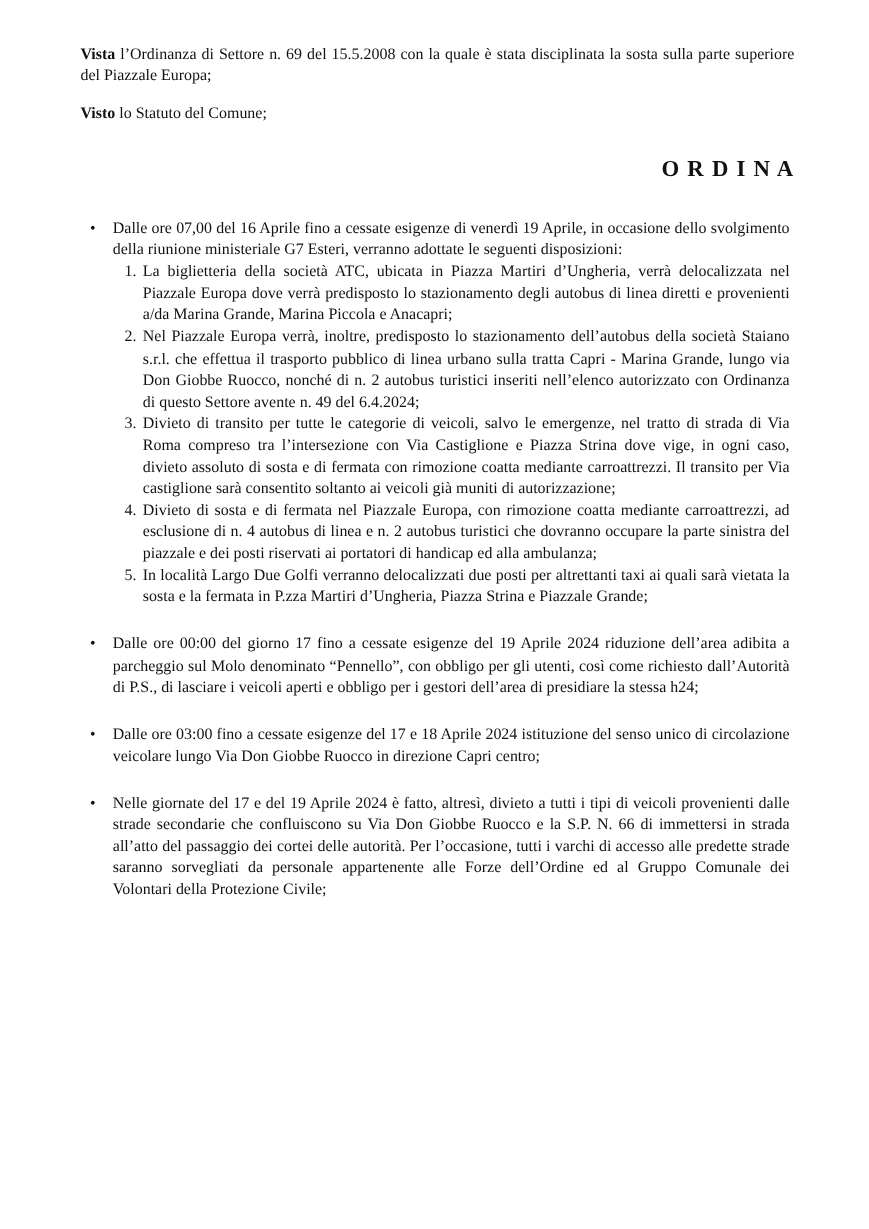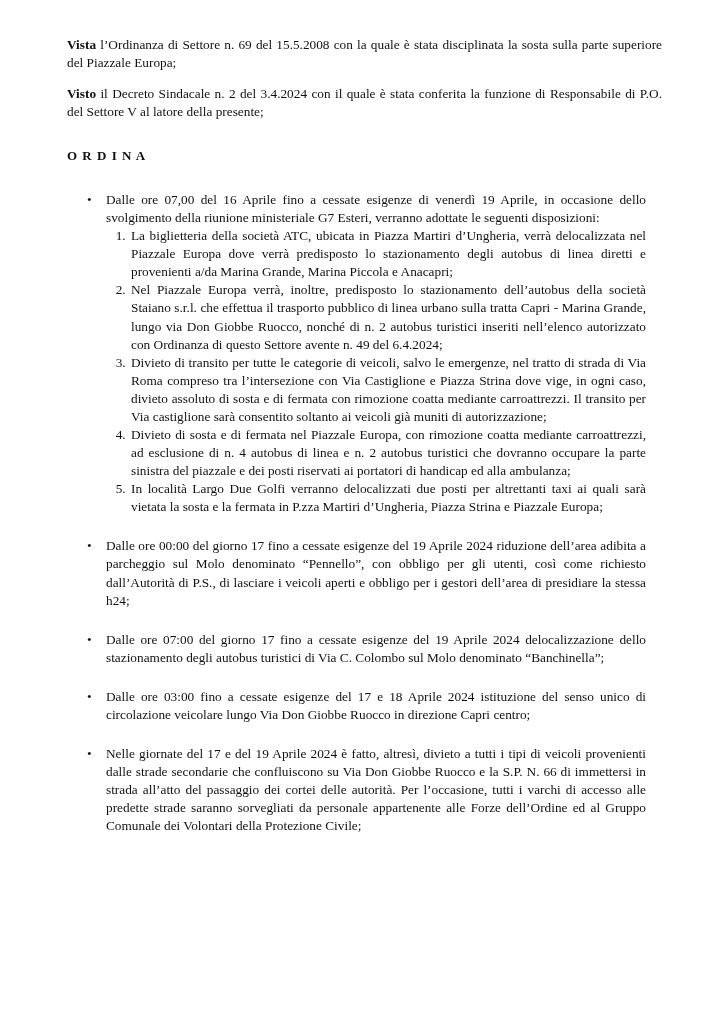--- a/index.html
+++ b/index.html
@@ -23,31 +23,31 @@
     padding: 36px 62px 0 67px;
   }
   .recital {
     margin: 0 0 13px 0;
     text-align: justify;
   }
   .recital b {
     font-weight: bold;
   }
   .heading {
-    text-align: left;
+    text-align: right;
     font-weight: bold;
-    font-size: 13px;
+    font-size: 19px;
     margin: 26px 0 26px 0;
   }
   .heading.ordina {
     letter-spacing: 1px;
   }
   ul.bullets {
     list-style: none;
-    margin: 16px;
+    margin: 4px;
     padding: 0;
   }
   ul.bullets > li {
     position: relative;
     padding-left: 23px;
     text-align: justify;
     margin: 0 0 21px 0;
   }
   ul.bullets > li::before {
     content: "\2022";
@@ -65,41 +65,40 @@
     padding-left: 2px;
   }
 </style>
 </head>
 <body>
 
 <div class="page">
 
   <p class="recital"><b>Vista</b><span> l’Ordinanza di Settore n. 69 del 15.5.2008 con la quale è stata disciplinata la sosta sulla parte superiore del Piazzale Europa;</span></p>
 
+  <p class="recital"><b>Visto</b><span> lo Statuto del Comune;</span></p>
 
-  <p class="recital"><b>Visto</b><span> il Decreto Sindacale n. 2 del 3.4.2024 con il quale è stata conferita la funzione di Responsabile di P.O. del Settore V al latore della presente;</span></p>
 
   <h1 class="heading ordina">O R D I N A</h1>
 
   <ul class="bullets">
 
     <li>
       <span>Dalle ore 07,00 del 16 Aprile fino a cessate esigenze di venerdì 19 Aprile, in occasione dello svolgimento della riunione ministeriale G7 Esteri, verranno adottate le seguenti disposizioni:</span>
       <ol class="sub">
         <li><span>La biglietteria della società ATC, ubicata in Piazza Martiri d’Ungheria, verrà delocalizzata nel Piazzale Europa dove verrà predisposto lo stazionamento degli autobus di linea diretti e provenienti a/da Marina Grande, Marina Piccola e Anacapri;</span></li>
         <li><span>Nel Piazzale Europa verrà, inoltre, predisposto lo stazionamento dell’autobus della società Staiano s.r.l. che effettua il trasporto pubblico di linea urbano sulla tratta Capri - Marina Grande, lungo via Don Giobbe Ruocco, nonché di n. 2 autobus turistici inseriti nell’elenco autorizzato con Ordinanza di questo Settore avente n. 49 del 6.4.2024;</span></li>
         <li><span>Divieto di transito per tutte le categorie di veicoli, salvo le emergenze, nel tratto di strada di Via Roma compreso tra l’intersezione con Via Castiglione e Piazza Strina dove vige, in ogni caso, divieto assoluto di sosta e di fermata con rimozione coatta mediante carroattrezzi. Il transito per Via castiglione sarà consentito soltanto ai veicoli già muniti di autorizzazione;</span></li>
         <li><span>Divieto di sosta e di fermata nel Piazzale Europa, con rimozione coatta mediante carroattrezzi, ad esclusione di n. 4 autobus di linea e n. 2 autobus turistici che dovranno occupare la parte sinistra del piazzale e dei posti riservati ai portatori di handicap ed alla ambulanza;</span></li>
-        <li><span>In località Largo Due Golfi verranno delocalizzati due posti per altrettanti taxi ai quali sarà vietata la sosta e la fermata in P.zza Martiri d’Ungheria, Piazza Strina e Piazzale Europa;</span></li>
+        <li><span>In località Largo Due Golfi verranno delocalizzati due posti per altrettanti taxi ai quali sarà vietata la sosta e la fermata in P.zza Martiri d’Ungheria, Piazza Strina e Piazzale Grande;</span></li>
       </ol>
     </li>
 
     <li><span>Dalle ore 00:00 del giorno 17 fino a cessate esigenze del 19 Aprile 2024 riduzione dell’area adibita a parcheggio sul Molo denominato “Pennello”, con obbligo per gli utenti, così come richiesto dall’Autorità di P.S., di lasciare i veicoli aperti e obbligo per i gestori dell’area di presidiare la stessa h24;</span></li>
 
-    <li><span>Dalle ore 07:00 del giorno 17 fino a cessate esigenze del 19 Aprile 2024 delocalizzazione dello stazionamento degli autobus turistici di Via C. Colombo sul Molo denominato “Banchinella”;</span></li>
 
     <li><span>Dalle ore 03:00 fino a cessate esigenze del 17 e 18 Aprile 2024 istituzione del senso unico di circolazione veicolare lungo Via Don Giobbe Ruocco in direzione Capri centro;</span></li>
 
 
 
 
     <li><span>Nelle giornate del 17 e del 19 Aprile 2024 è fatto, altresì, divieto a tutti i tipi di veicoli provenienti dalle strade secondarie che confluiscono su Via Don Giobbe Ruocco e la S.P. N. 66 di immettersi in strada all’atto del passaggio dei cortei delle autorità. Per l’occasione, tutti i varchi di accesso alle predette strade saranno sorvegliati da personale appartenente alle Forze dell’Ordine ed al Gruppo Comunale dei Volontari della Protezione Civile;</span></li>
 
   </ul>
 

